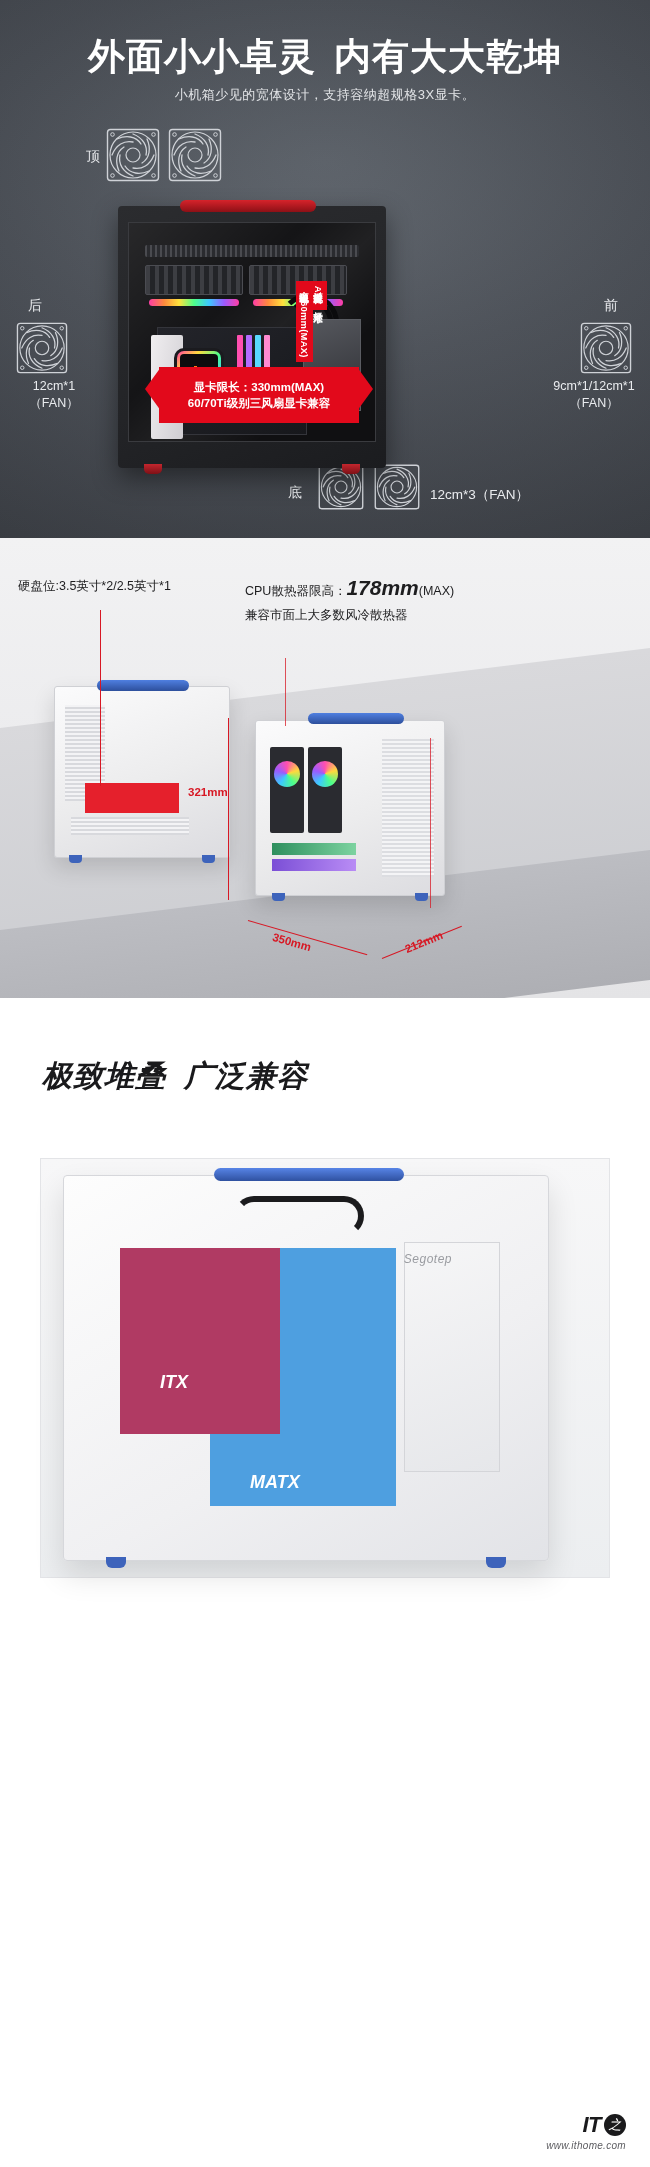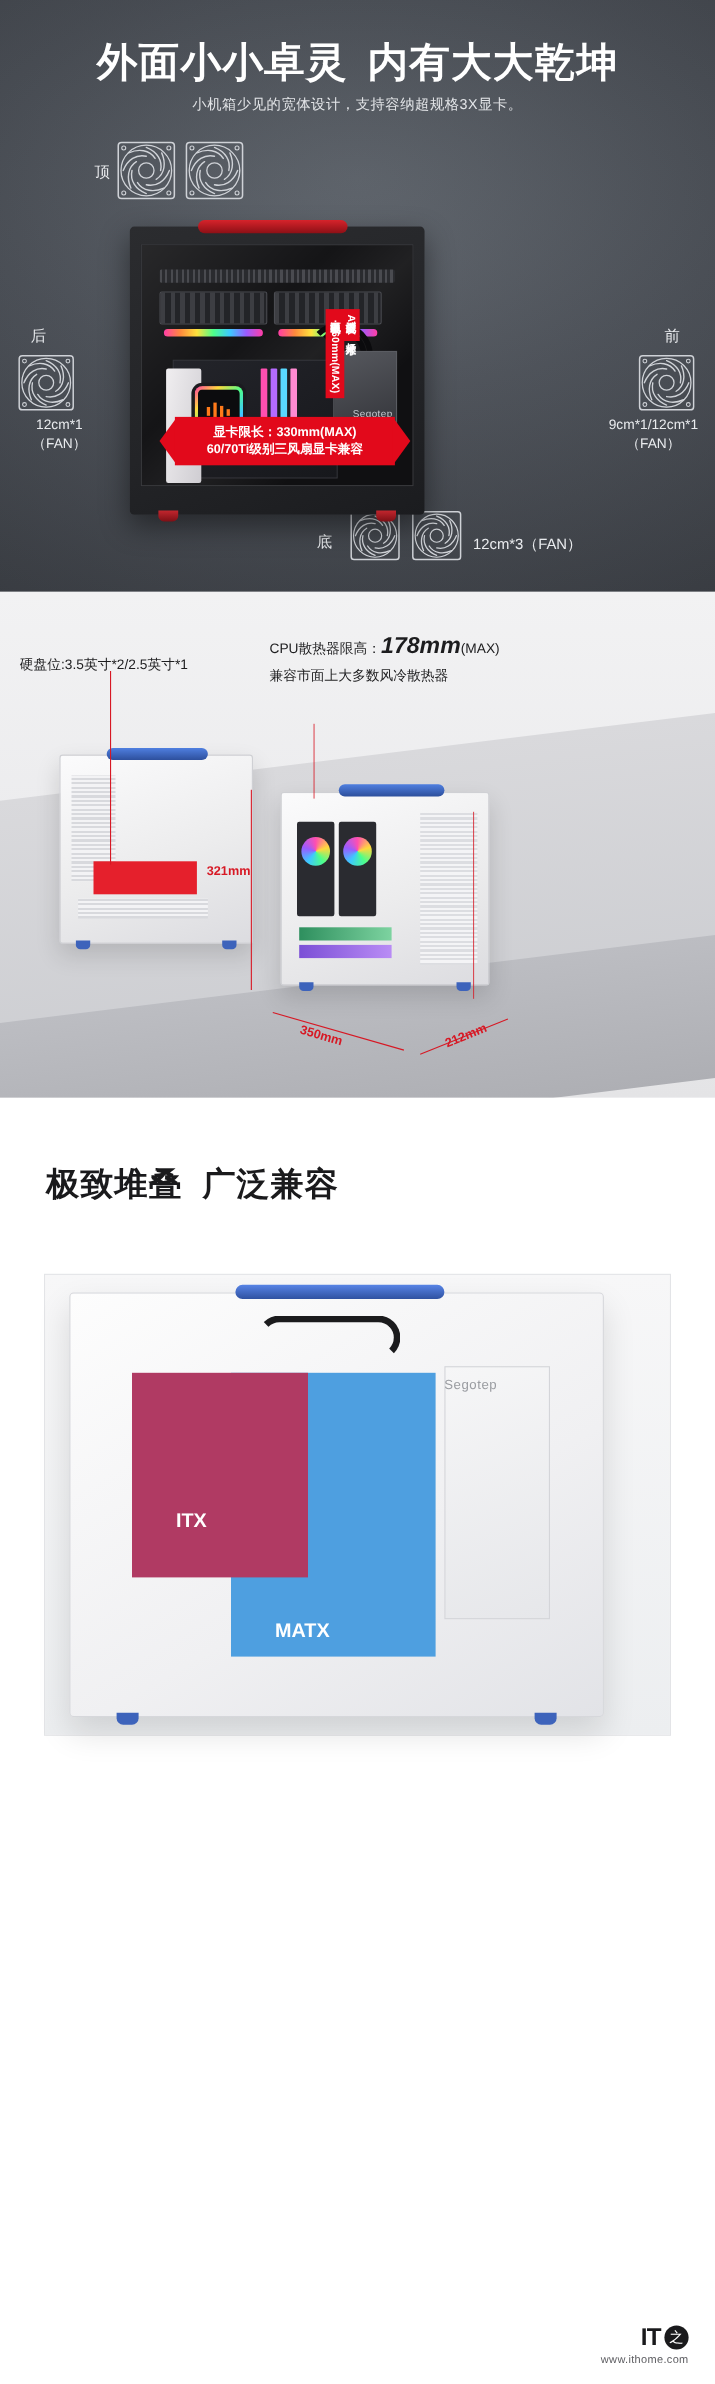--- a/index.html
+++ b/index.html
@@ -137,21 +137,21 @@
     border-left-color: transparent; border-bottom-color: transparent;
   }
 
   .redlabelV {
     position:absolute; background:#e2091b; color:#fff;
     font-size: 9.5px; font-weight: bold; letter-spacing: .2px;
     writing-mode: vertical-rl; text-orientation: mixed;
     padding: 4px 2px; line-height: 13px; white-space: nowrap;
   }
   .gpuArrow {
-    position:absolute; left: 16px; bottom: 18px; width: 228px; height: 44px;
+    position:absolute; left: 16px; bottom: 18px; width: 228px; height: 56px;
   }
   .gpuArrow .bar {
     position:absolute; left: 14px; right: 14px; top: 0; bottom: 0; background:#e2091b;
   }
   .gpuArrow .tipL, .gpuArrow .tipR {
     position:absolute; top:0; width:0; height:0; border-top: 22px solid transparent; border-bottom: 22px solid transparent;
   }
   .gpuArrow .tipL { left:0; border-right: 16px solid #e2091b; }
   .gpuArrow .tipR { right:0; border-left: 16px solid #e2091b; }
   .gpuArrow .txt {
@@ -170,21 +170,21 @@
   .deskTop {
     position:absolute; left: -40px; top: 150px; width: 730px; height: 240px;
     background: linear-gradient(180deg,#d9d9dc 0%, #cdced2 100%);
     transform: skewY(-7deg);
   }
   .deskFront {
     position:absolute; left:-40px; top: 352px; width: 730px; height: 130px;
     background: linear-gradient(180deg,#bcbdc2 0%,#aeafb4 100%);
     transform: skewY(-7deg);
   }
-  .s2-note-left { position:absolute; left: 18px; top: 58px; font-size: 12.5px; color:#1d1d1f; }
+  .s2-note-left { position:absolute; left: 18px; top: 40px; font-size: 12.5px; color:#1d1d1f; }
   .s2-note-right { position:absolute; left: 245px; top: 38px; font-size: 12.5px; color:#1d1d1f; line-height: 24px;}
   .s2-note-right b { font-size: 21px; font-style: italic; }
   .dimtxt { position:absolute; font-size: 11.5px; color:#d71824; font-weight:bold; }
   .dimline { position:absolute; background:#d71824; }
 
   .caseW {
     position:absolute; width: 176px; height: 172px;
     background: linear-gradient(160deg,#fbfbfc 0%,#ececed 55%,#dcdce0 100%);
     border: 1px solid #cfd0d4;
     border-radius: 3px;
@@ -197,20 +197,21 @@
   .caseW .mesh {
     position:absolute; background: repeating-linear-gradient(0deg,#d8d9dd 0 2px,#f3f3f5 2px 4px);
   }
   .redPlate { position:absolute; background:#e5202c; }
   .footB { position:absolute; width: 13px; height: 8px; border-radius:0 0 4px 4px; background:#3d63bb; }
 
   
   .sec3 {
     position:absolute; top: 998px; left:0; width:650px; height: 1169px;
     background: #ffffff;
+    font-style: italic;
   }
   .h2 {
     position:absolute; top: 58px; left: 42px;
     font-size: 30px; font-weight: bold; color:#1a1a1c; letter-spacing:1px;
   }
   .h2 .gap { display:inline-block; width: 18px; }
   .sub3 {
     position:absolute; top: 104px; left: 0; width: 650px; text-align:center;
     font-size: 16px; color:#2b2b2e;
   }

